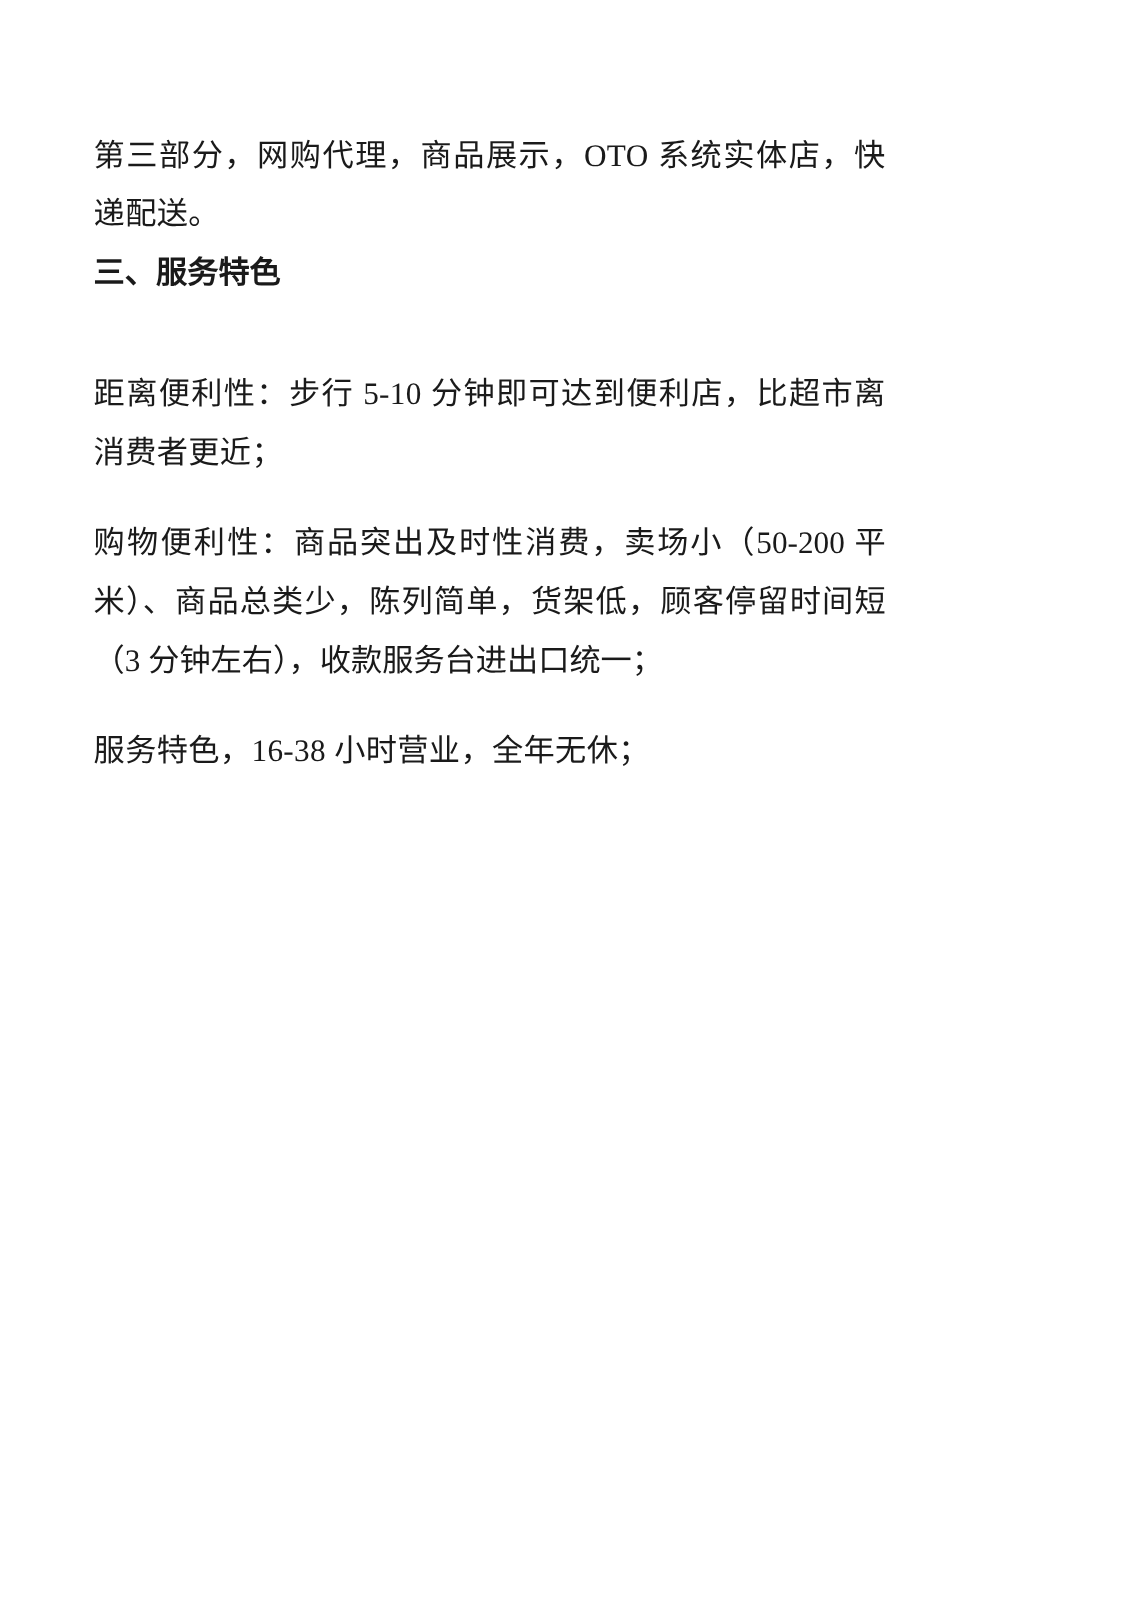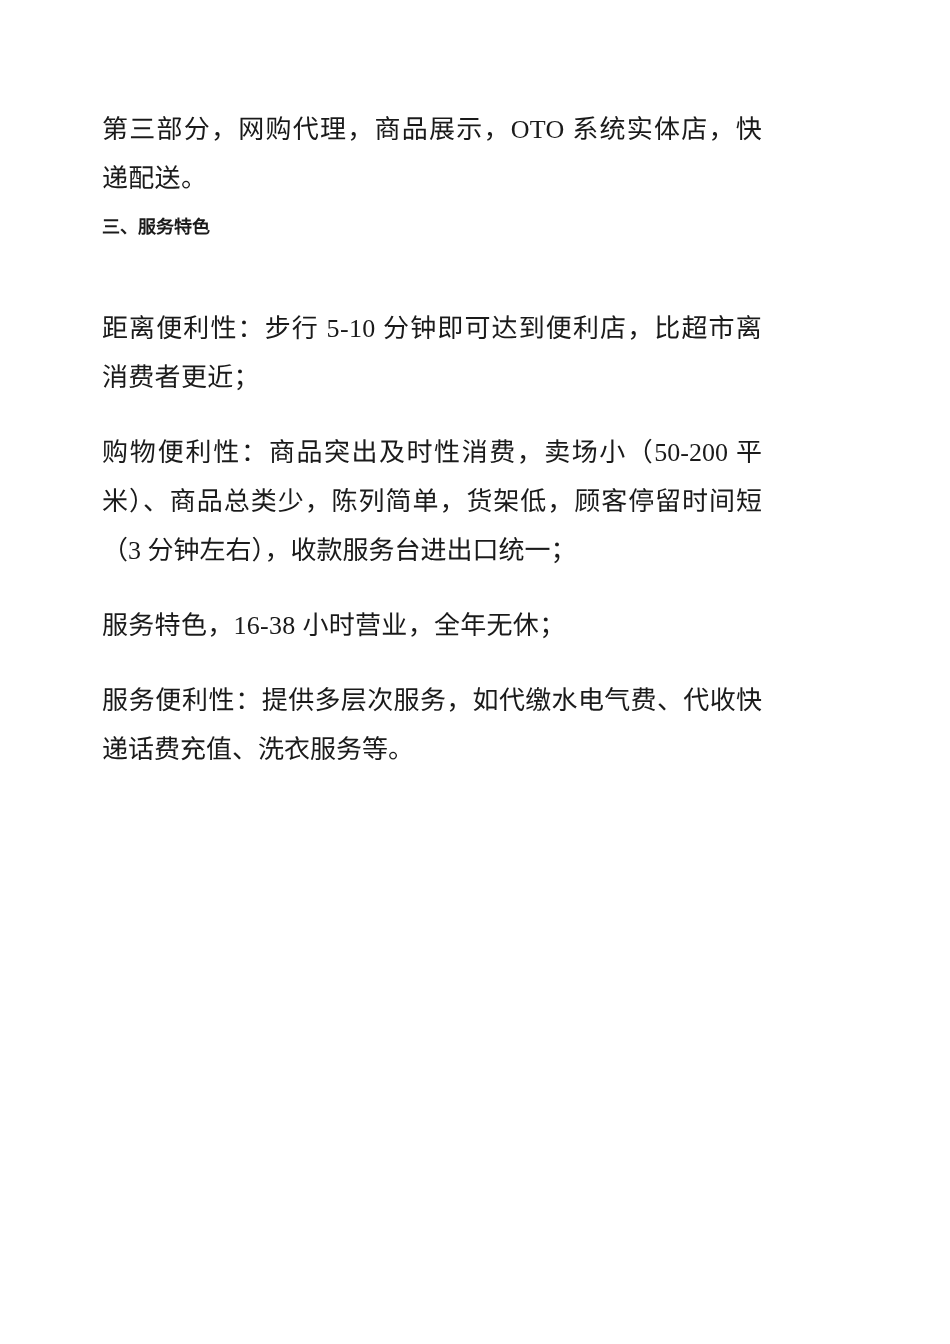--- a/index.html
+++ b/index.html
@@ -14,35 +14,35 @@
     font-family: "Liberation Serif", "DejaVu Serif", serif;
     color: #1a1a1a;
     overflow: hidden;
   }
   .page {
     position: relative;
     width: 950px;
     height: 1164px;
     background: #ffffff;
     box-sizing: border-box;
-    padding: 105px 150px 60px 102px;
+    padding: 105px 150px 60px 78px;
   }
   .doc-body {
     width: 660px;
   }
   .para {
     font-size: 26px;
     line-height: 49px;
     letter-spacing: 0.3px;
     margin: 0;
     text-align: justify;
     text-justify: inter-ideograph;
   }
   .heading {
-    font-size: 18px;
+    font-size: 26px;
     line-height: 49px;
     font-weight: bold;
     margin: 0;
   }
   .gap-m { height: 26px; }
   .gap-xl { height: 96px; }
   .lead {
     font-weight: normal;
   }
   .tight {
@@ -79,22 +79,19 @@
     </p>
 
     <div class="gap-m"></div>
 
     <p class="para">
       <span class="lead">服务特色，</span><span>16-38 小时营业，全年无休；</span>
     </p>
 
     <div class="gap-m"></div>
 
-    <p class="para">
-      <span class="lead">服务便利性：</span><span class="tight">提供多层次服务，如代缴水电气费、代收快递话费充值、洗衣服务等。</span>
-    </p>
 
     <div class="gap-xl"></div>
 
 
 
   </div>
 </div>
 
 </body></html>

